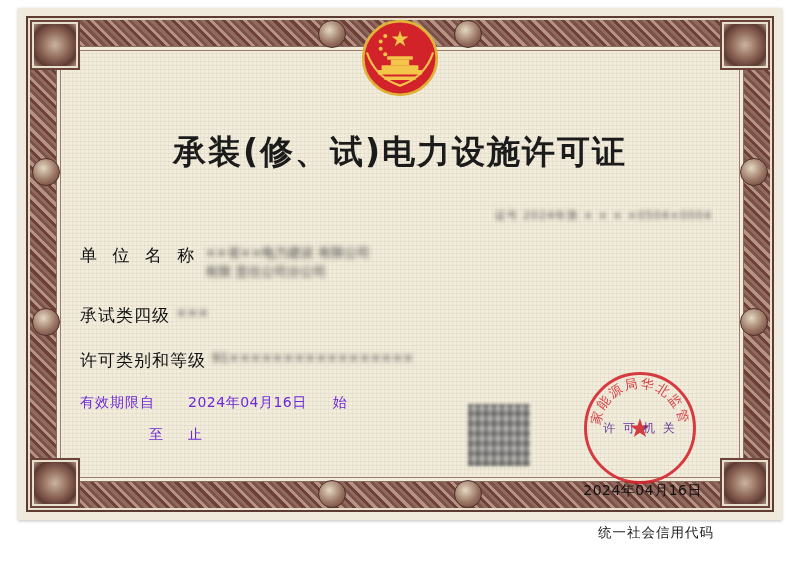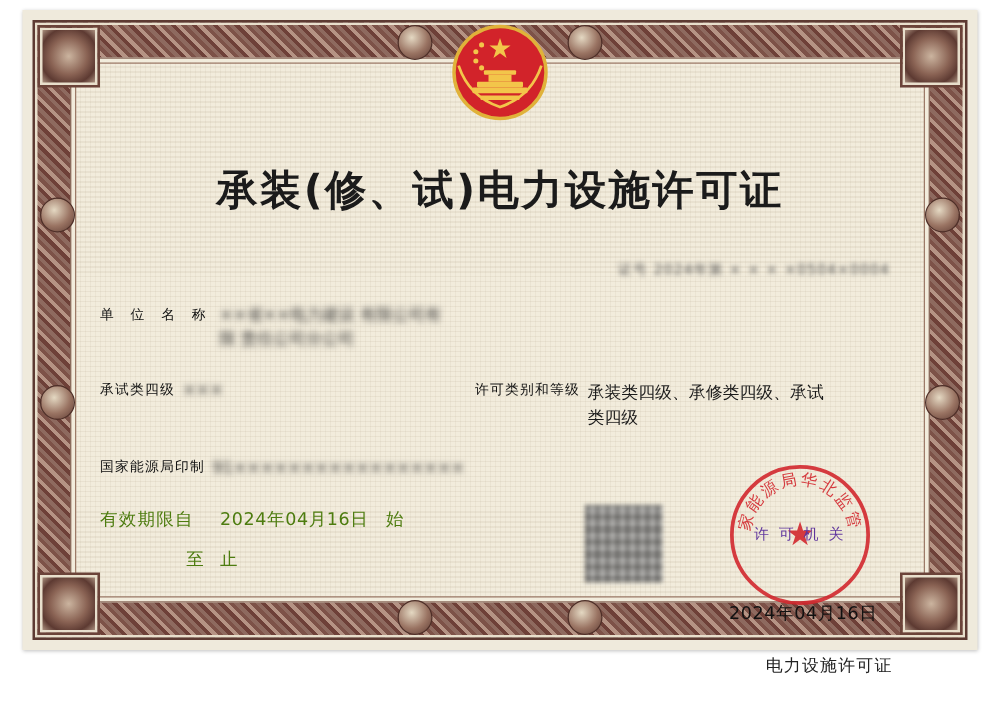--- a/index.html
+++ b/index.html
@@ -165,21 +165,21 @@
     display: flex;
     align-items: flex-start;
   }
   .col-right {
     flex: 1;
     display: flex;
     align-items: flex-start;
   }
 
   .lbl {
-    font-size: 11px;
+    font-size: 17px;
     color: #111;
     white-space: nowrap;
     letter-spacing: 1px;
     font-weight: 500;
   }
   .lbl.spread {
     letter-spacing: 5px;
   }
   .val {
     font-size: 13px;
@@ -205,22 +205,23 @@
     max-width: 200px;
   }
 
   .row-validity {
     margin-top: 6px;
   }
   .validity-line {
     display: flex;
     align-items: center;
     font-size: 14px;
-    color: #4d7c0f;
+    color: #6d28d9;
     margin-bottom: 14px;
+    gap: 12px;
   }
   .validity-line .lead {
     letter-spacing: 1px;
     width: 96px;
   }
   .validity-line .lead.indent {
     text-align: right;
     padding-right: 12px;
     box-sizing: border-box;
   }
@@ -363,29 +364,25 @@
             <span class="lbl spread">单 位 名 称</span>
             <span class="val redacted wrap">××省××电力建设 有限公司有限 责任公司分公司</span>
           </div>
         </div>
 
         <div class="row">
           <div class="col-left">
             <span class="lbl">承试类四级</span>
             <span class="val redacted">×××</span>
           </div>
-          <div class="col-right">
-            <span class="lbl">许可类别和等级</span>
-            <span class="val clear">承装类四级、承修类四级、承试类四级</span>
-          </div>
         </div>
 
         <div class="row">
           <div class="col-left">
-            <span class="lbl">国家能源局印制</span>
+            <span class="lbl">许可类别和等级</span>
             <span class="val redacted">91×××××××××××××××××</span>
           </div>
           <div class="col-right"></div>
         </div>
 
         <div class="row-validity">
           <div class="validity-line">
             <span class="lead">有效期限自</span>
             <span class="date">2024年04月16日</span>
             <span class="mark">始</span>
@@ -413,15 +410,15 @@
         </div>
         <div class="star">★</div>
         <div class="center-text">许 可 机 关</div>
       </div>
 
       <div class="issue-date">2024年04月16日</div>
 
     </div>
   </div>
 
-  <div class="footer">电力设施许可证</div>
+  <div class="footer">统一社会信用代码</div>
 
 </div>
 
 </body></html>

